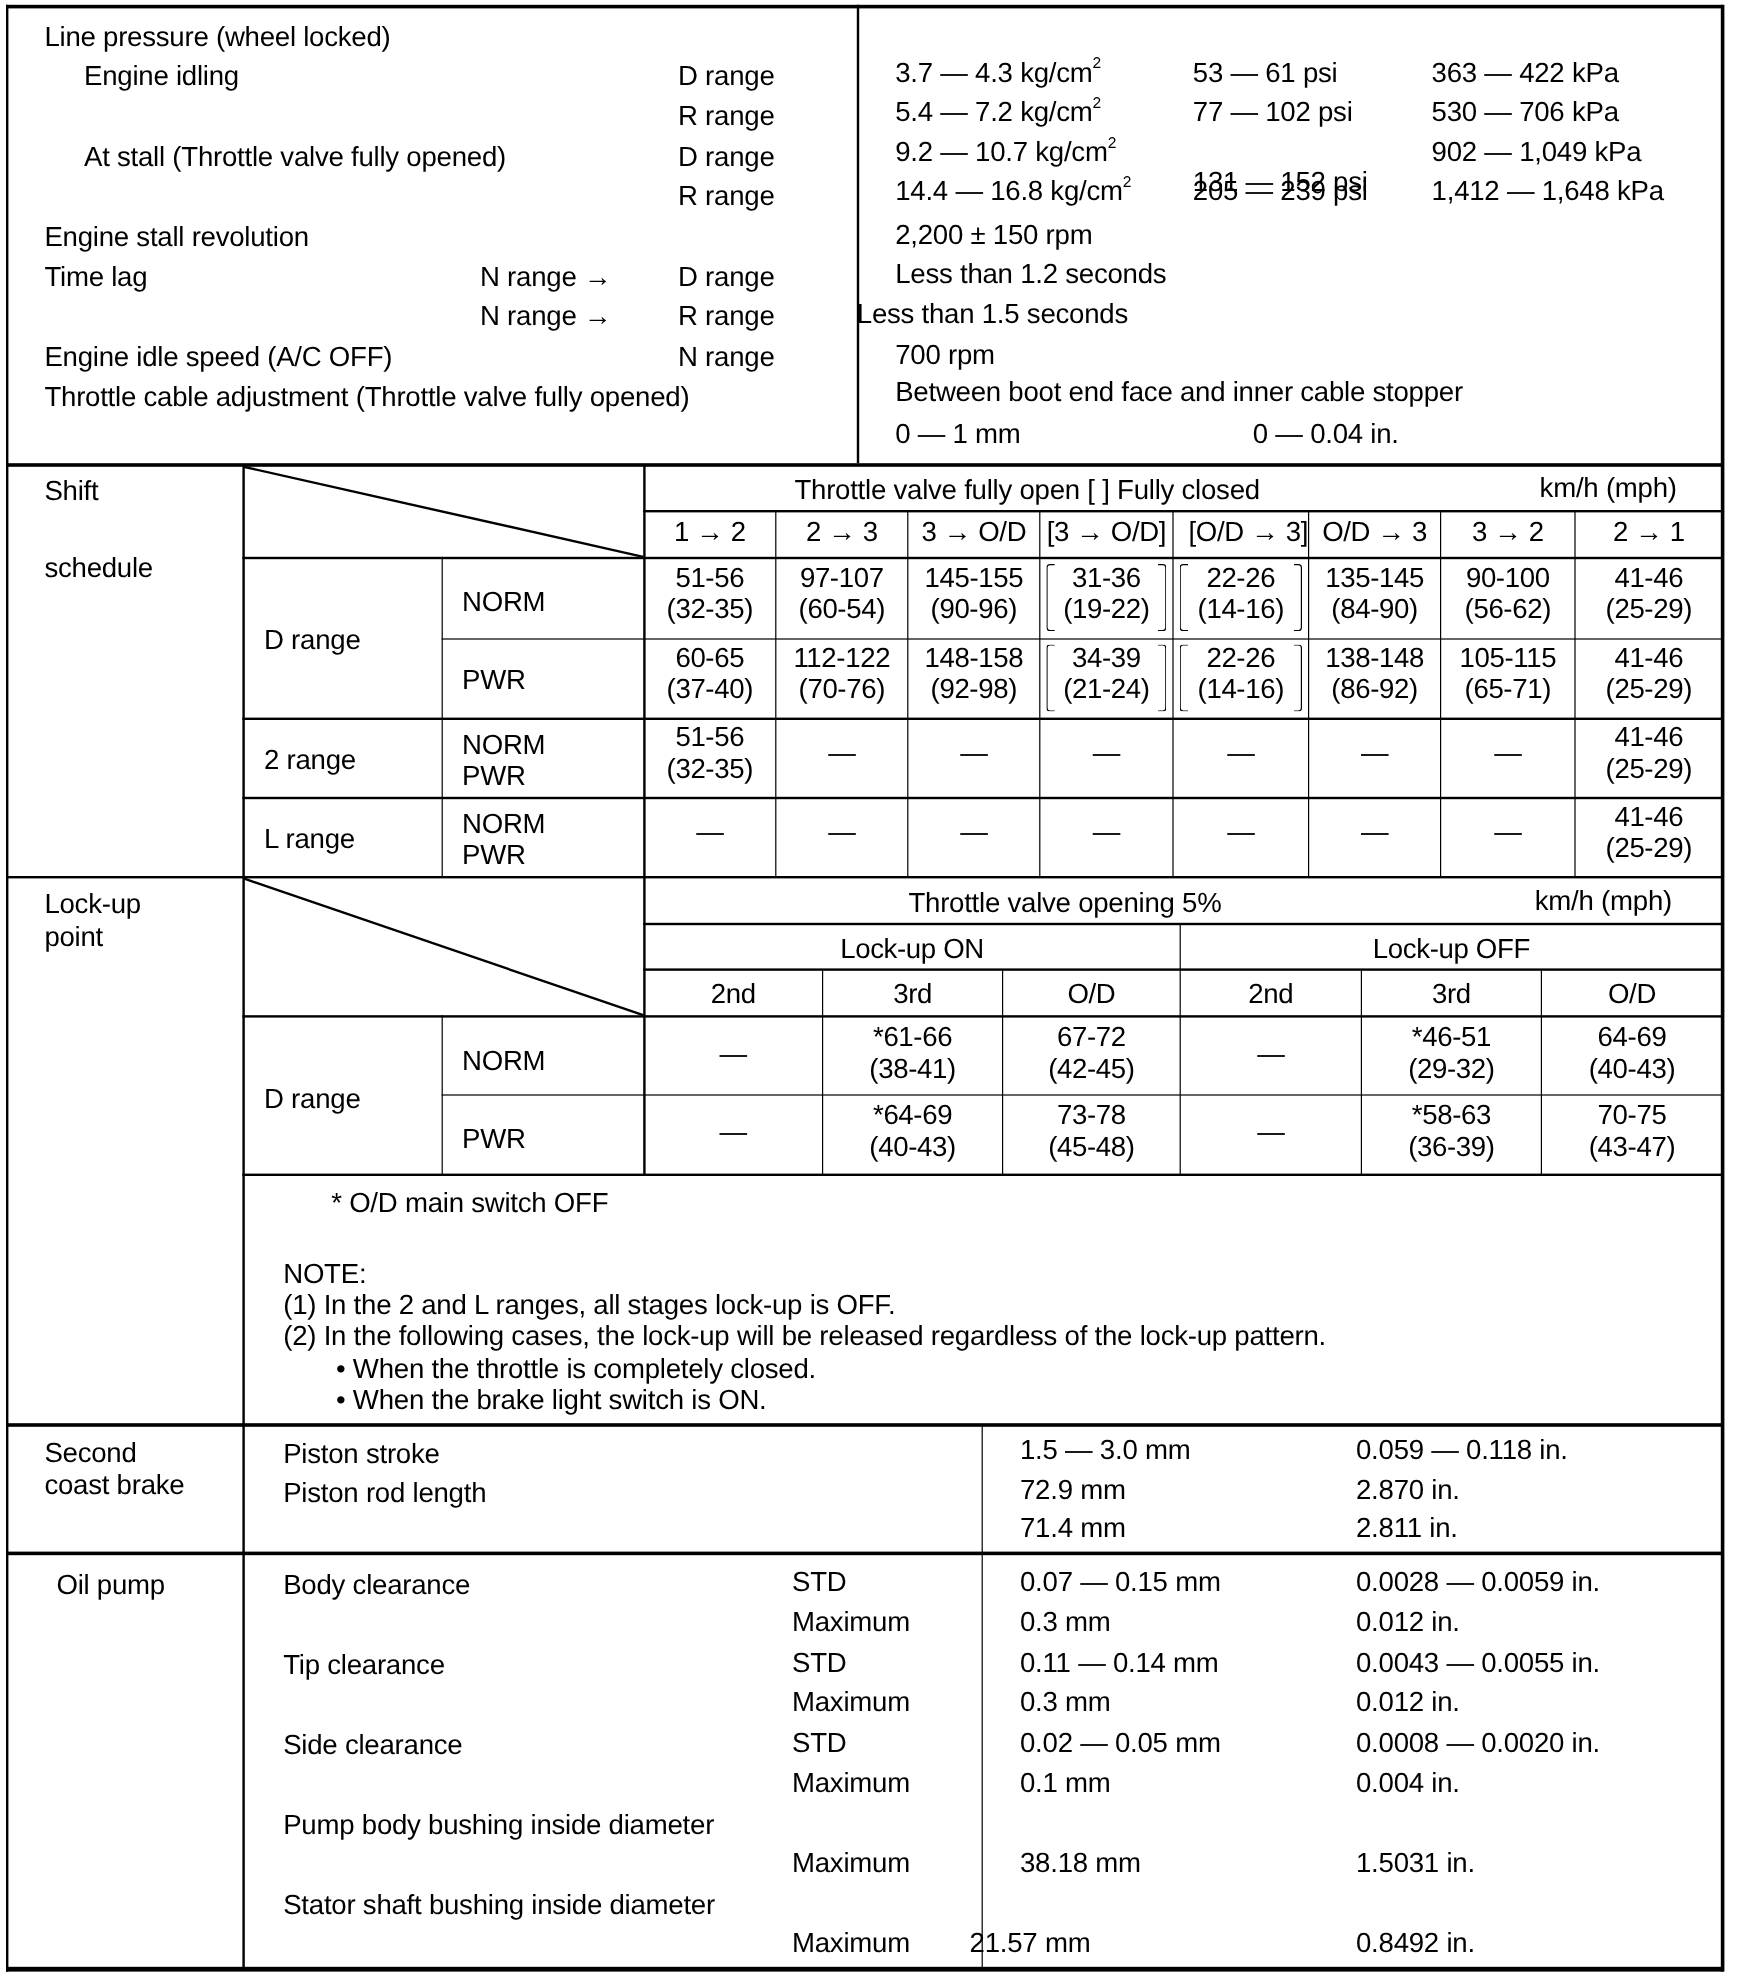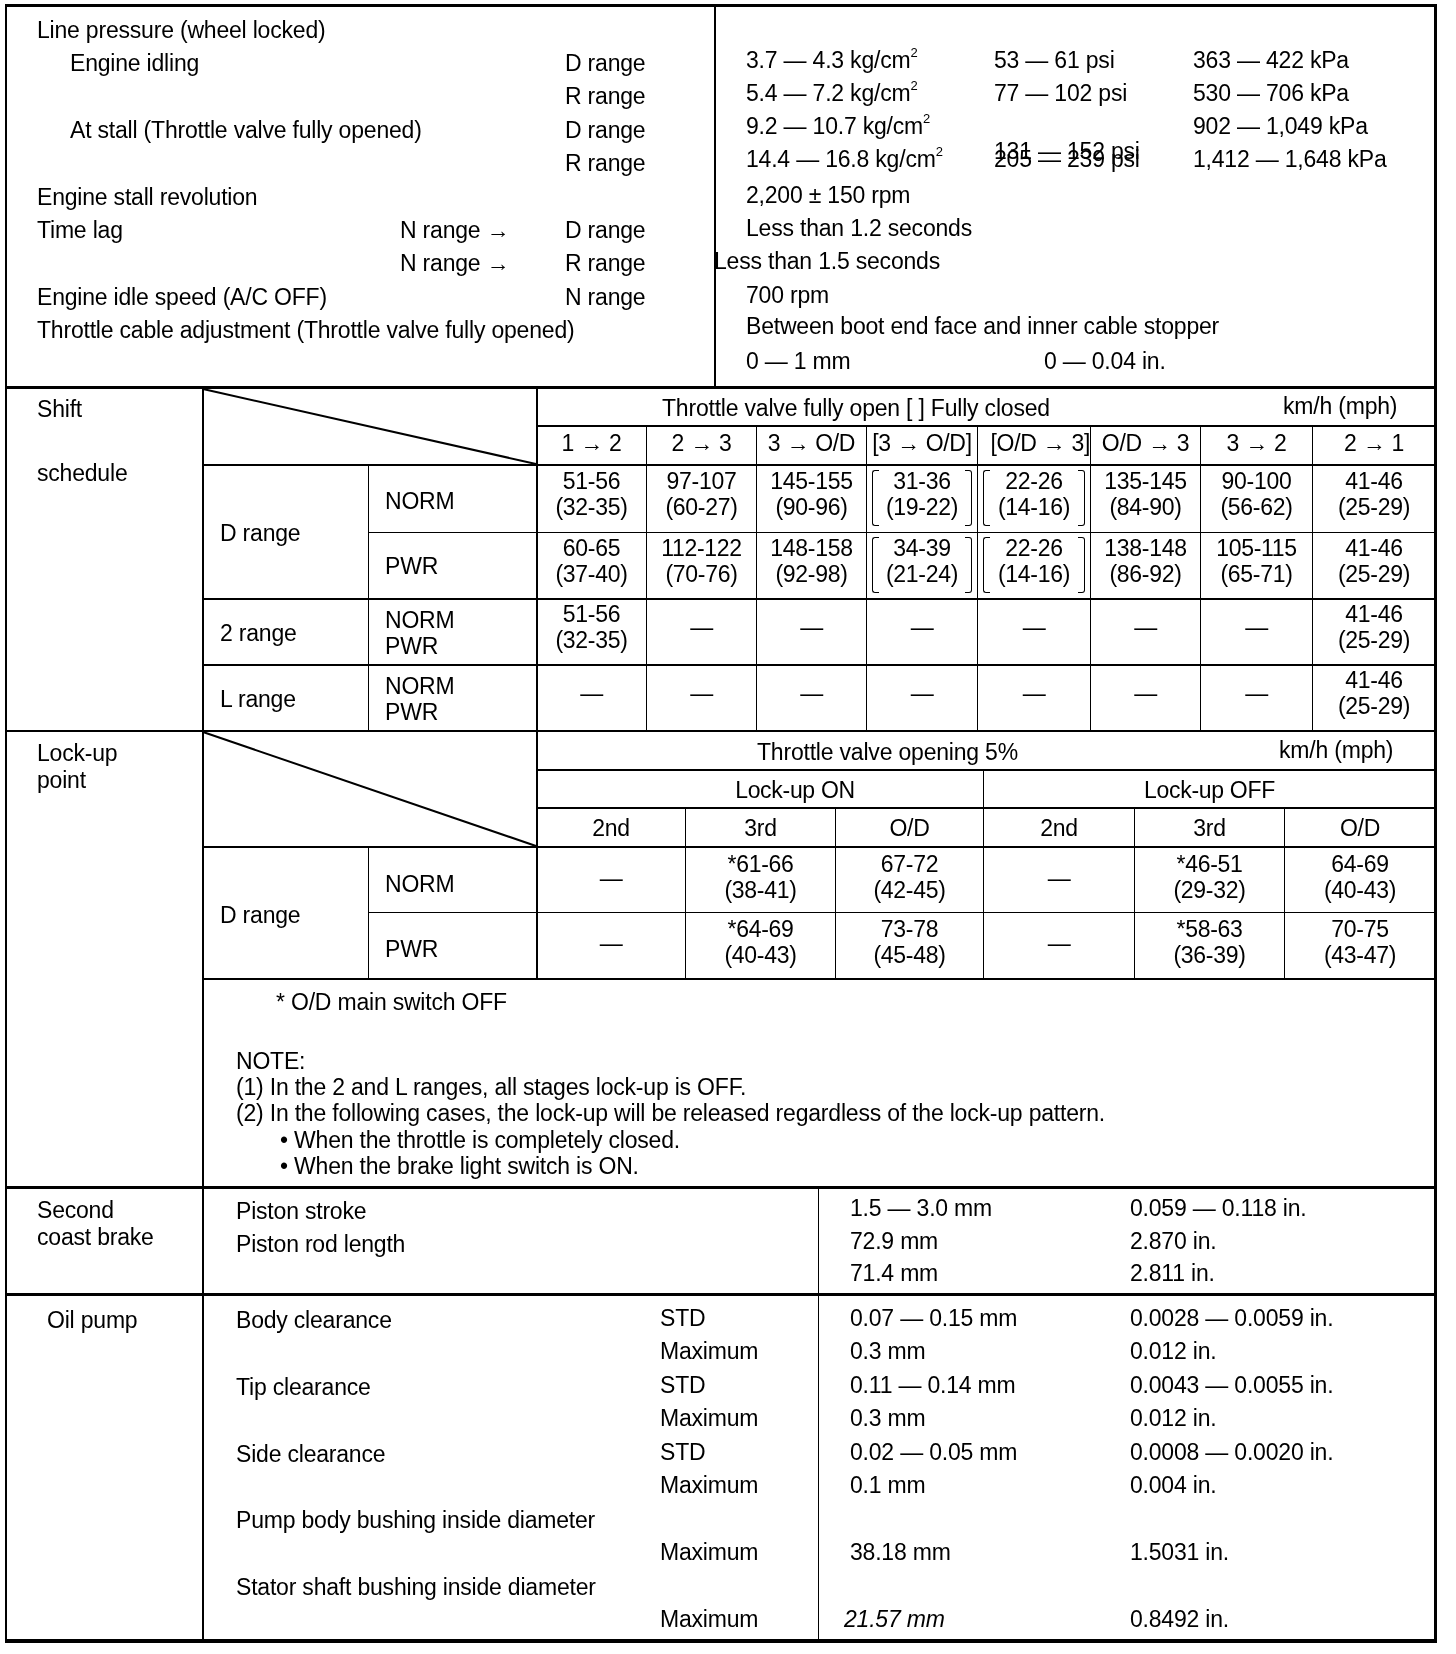--- a/index.html
+++ b/index.html
@@ -124,21 +124,21 @@
   <div class="abs t" style="left:385px;top:673px;">NORM</div>
   <div class="abs t" style="left:385px;top:699px;">PWR</div>
 
   <div id="shift-cells">
       <div class="c" style="left: 537px; width: 109px; top: 468px;">
         <div>51-56</div>
         <div>(32-35)</div>
       </div>
       <div class="c" style="left: 647px; width: 109px; top: 468px;">
         <div>97-107</div>
-        <div>(60-27)</div>
+        <div>(60-54)</div>
       </div>
       <div class="c" style="left: 757px; width: 109px; top: 468px;">
         <div>145-155</div>
         <div>(90-96)</div>
       </div>
       <div class="c" style="left: 867px; width: 110px; top: 468px;">
         <div>31-36</div>
         <div>(19-22)</div>
       </div>
       <div class="brk l" style="left: 872px; top: 470px; height: 54px;"></div>
@@ -262,21 +262,21 @@
   <div class="vl" style="left:368px;top:846px;height:133px;width:1px;"></div>
 
   <svg class="diag" style="left:203px;top:732px;" width="334" height="116">
     <line x1="0" y1="0" x2="333" y2="114" stroke="#000" stroke-width="2"></line>
   </svg>
 
   <div class="abs t" style="left:757px;top:739px;">Throttle valve opening 5%</div>
   <div class="abs t" style="left:1279px;top:737px;">km/h (mph)</div>
   <div class="hl" style="left:536px;top:769px;width:900px;"></div>
 
-  <div class="c" style="left:556px;width:446px;top:777px;padding-left:16px;">Lock-up ON</div>
+  <div class="c" style="left:537px;width:446px;top:777px;">Lock-up ON</div>
   <div class="c" style="left:984px;width:451px;top:777px;">Lock-up OFF</div>
   <div class="vl" style="left:983px;top:770px;height:209px;width:1px;"></div>
   <div class="hl" style="left:536px;top:807px;width:900px;"></div>
 
   <div class="vl" style="left:685px;top:808px;height:171px;width:1px;"></div>
   <div class="vl" style="left:835px;top:808px;height:171px;width:1px;"></div>
   <div class="vl" style="left:1134px;top:808px;height:171px;width:1px;"></div>
   <div class="vl" style="left:1284px;top:808px;height:171px;width:1px;"></div>
 
   <div class="c" style="left:537px;width:148px;top:815px;">2nd</div>
@@ -395,16 +395,16 @@
       <div class="abs t" style="left: 1130px; top: 1439px;">0.0008 — 0.0020 in.</div>
       <div class="abs t" style="left: 660px; top: 1472px;">Maximum</div>
       <div class="abs t" style="left: 850px; top: 1472px;">0.1 mm</div>
       <div class="abs t" style="left: 1130px; top: 1472px;">0.004 in.</div>
       <div class="abs t" style="left: 236px; top: 1507px;">Pump body bushing inside diameter</div>
       <div class="abs t" style="left: 660px; top: 1539px;">Maximum</div>
       <div class="abs t" style="left: 850px; top: 1539px;">38.18 mm</div>
       <div class="abs t" style="left: 1130px; top: 1539px;">1.5031 in.</div>
       <div class="abs t" style="left: 236px; top: 1574px;">Stator shaft bushing inside diameter</div>
       <div class="abs t" style="left: 660px; top: 1606px;">Maximum</div>
-      <div class="abs t" style="left: 844px; top: 1606px; font-style: italic;">21.57 mm</div>
+      <div class="abs t" style="left: 808px; top: 1606px;">21.57 mm</div>
       <div class="abs t" style="left: 1130px; top: 1606px;">0.8492 in.</div>
     </div>
 </div>
 
 </body></html>

